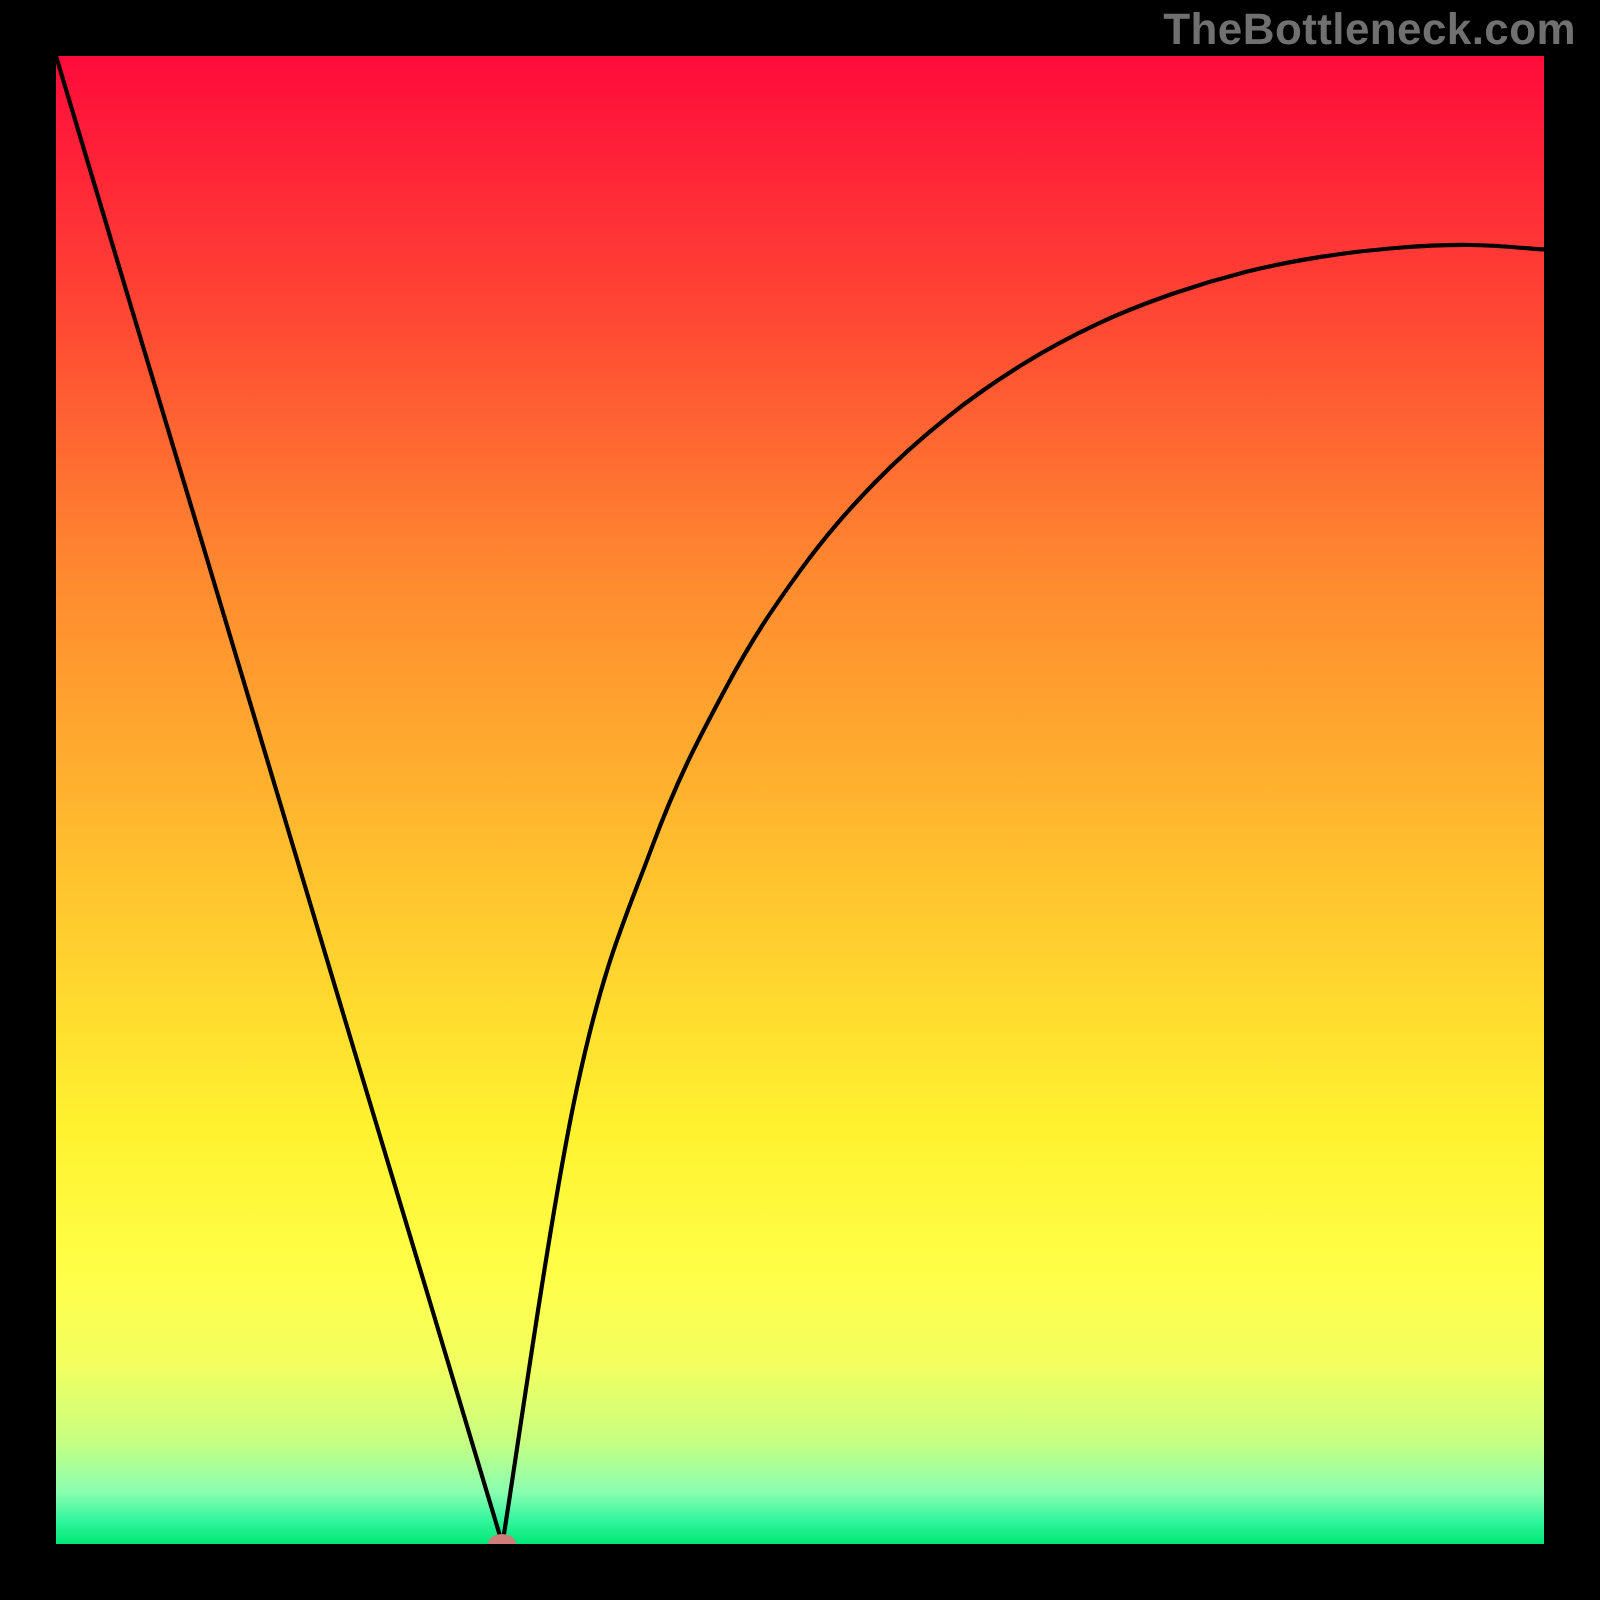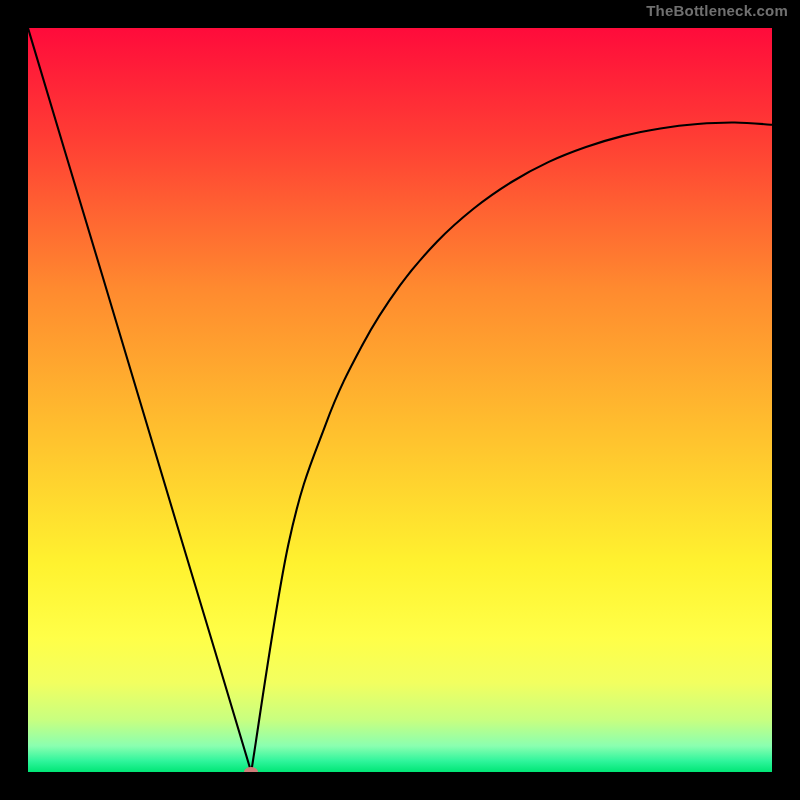--- a/index.html
+++ b/index.html
@@ -15,21 +15,21 @@
     position: relative;
     width: 800px;
     height: 800px;
     background: #000;
   }
   .watermark {
     position: absolute;
     top: 2px;
     right: 12px;
     color: #707070;
-    font-size: 15px;
+    font-size: 22px;
     font-weight: 600;
     letter-spacing: 0.2px;
     z-index: 10;
   }
   .plot {
     position: absolute;
     left: 28px;
     top: 28px;
     width: 744px;
     height: 744px;

